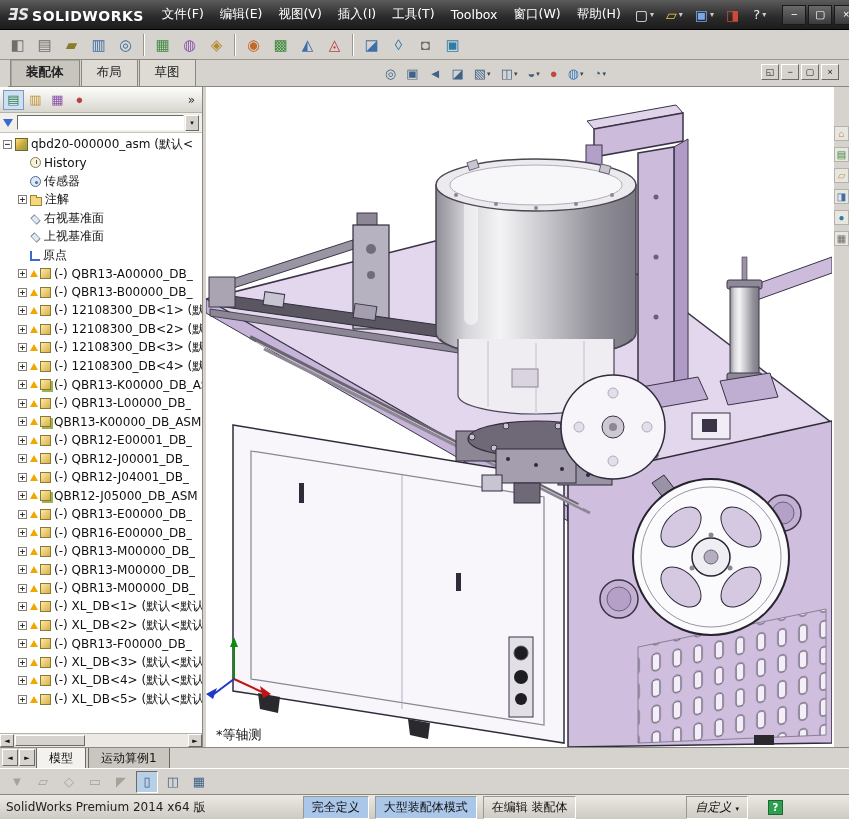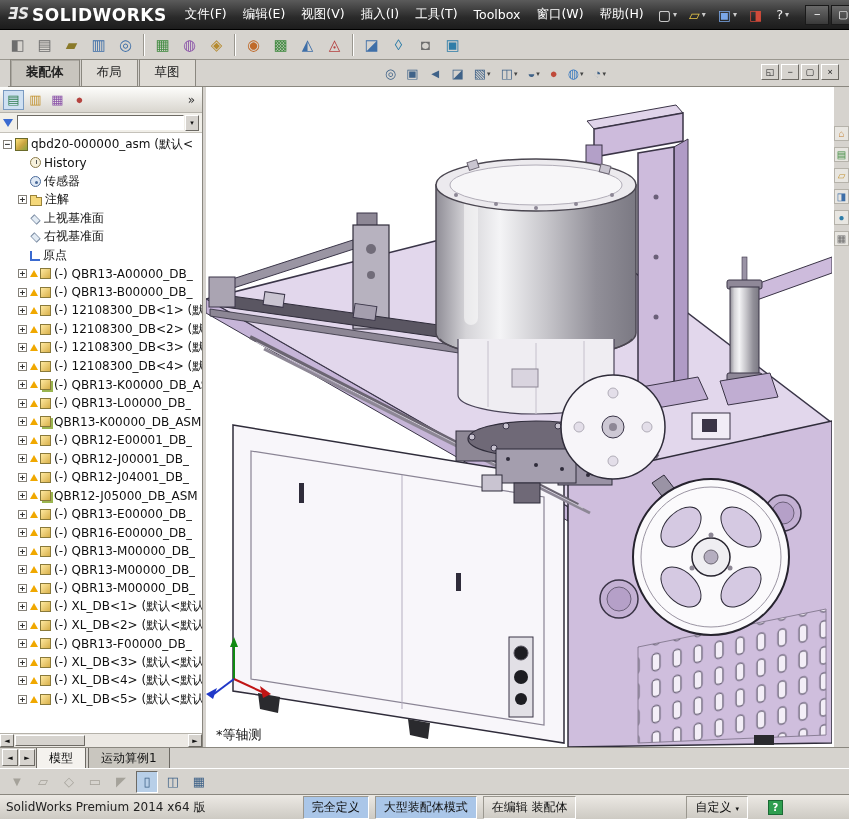--- a/index.html
+++ b/index.html
@@ -3,23 +3,23 @@
 <meta charset="utf-8">
 <style>
   html,body{margin:0;padding:0;background:#888;}
   *{box-sizing:border-box;}
   #app{position:relative;width:849px;height:819px;background:#d6d3ce;overflow:hidden;
        font-family:"DejaVu Sans","Liberation Sans",sans-serif;font-size:12px;color:#111;}
 
   
   .menubar{position:absolute;left:0;top:0;width:849px;height:30px;display:flex;align-items:center;
            background:linear-gradient(#5b5b5b,#2a2a2a 60%,#1c1c1c);color:#fff;padding:0 4px;border-bottom:1px solid #000;}
-  .logo{display:flex;align-items:flex-start;margin:0 10px 0 4px;white-space:nowrap;}
+  .logo{display:flex;align-items:flex-end;margin:0 10px 0 4px;white-space:nowrap;}
   .logo .mark{font-style:italic;font-weight:bold;font-size:15px;color:#e8e8e8;margin-right:3px;}
-  .logo .brand{font-weight:bold;font-size:17px;letter-spacing:.5px;color:#fff;}
+  .logo .brand{font-weight:bold;font-size:14px;letter-spacing:.5px;color:#fff;}
   .menus{display:flex;height:100%;align-items:center;}
   .menu-item{padding:5px 8px;cursor:default;font-size:12.5px;white-space:nowrap;}
   .mspacer{flex:1;}
   .qbtn{display:flex;align-items:center;background:none;border:1px solid transparent;color:#eee;height:24px;padding:0 4px;margin:0 1px;}
   .qbtn .qg{font-size:14px;line-height:14px;}
   .dn{font-size:8px;color:#ccc;margin-left:2px;}
   .helpmenu{display:flex;align-items:center;padding:0 8px;font-size:13px;color:#eee;}
   .winbtns{display:flex;margin-left:6px;}
   .wbtn{width:24px;height:20px;margin-left:2px;background:linear-gradient(#6a6a6a,#3a3a3a);
         border:1px solid #1a1a1a;color:#fff;font-size:11px;line-height:11px;display:flex;align-items:center;justify-content:center;}
@@ -106,21 +106,21 @@
         display:flex;align-items:center;padding-left:4px;}
   .bbtn{width:22px;height:22px;margin:0 2px;background:#d6d3ce;border:1px solid transparent;font-size:13px;
         display:flex;align-items:center;justify-content:center;color:#3f6288;}
   .bbtn.disabled{color:#a5a29a;}
   .bbtn.active{background:#b8cfe8;border-color:#6d6a64 #fff #fff #6d6a64;border-style:solid;border-width:1px;}
   .sbar{position:absolute;left:0;top:794px;width:849px;height:25px;background:linear-gradient(#ece9e4,#cdcac3);
         border-top:1px solid #8a877f;display:flex;align-items:center;padding:0 6px;font-size:12px;}
   .sleft{margin-right:auto;color:#222;}
   .sitem{padding:2px 8px;margin-left:6px;border:1px solid;border-color:#9a978f #fff #fff #9a978f;white-space:nowrap;}
   .sitem.hl{background:#aac6e8;}
-  .sitem.gap{margin-left:110px;}
+  .sitem.gap{margin-left:110px;font-style:italic;}
   .dn2{font-size:7px;margin-left:4px;}
   .helpbadge{width:15px;height:15px;margin:0 60px 0 20px;background:#2e9e4f;color:#fff;font-size:10px;font-weight:bold;
              display:flex;align-items:center;justify-content:center;border:1px solid #1a6a34;}
 </style>
 </head>
 <body>
 
 <div id="app">
 
   <div class="menubar">
@@ -311,26 +311,26 @@
             <span class="tlabel">传感器</span>
           </div>
           <div class="trow">
             <span class="exp">+</span>
             <span class="ti ic-annotations"></span>
             <span class="tlabel">注解</span>
           </div>
           <div class="trow">
             <span class="exps"></span>
             <span class="ti ic-plane"></span>
-            <span class="tlabel">上视基准面</span>
+            <span class="tlabel">右视基准面</span>
           </div>
           <div class="trow">
             <span class="exps"></span>
             <span class="ti ic-plane"></span>
-            <span class="tlabel">右视基准面</span>
+            <span class="tlabel">上视基准面</span>
           </div>
           <div class="trow">
             <span class="exps"></span>
             <span class="ti ic-origin"></span>
             <span class="tlabel">原点</span>
           </div>
           <div class="trow">
             <span class="exp">+</span>
             <span class="warn"></span>
             <span class="ti ic-part"></span>

